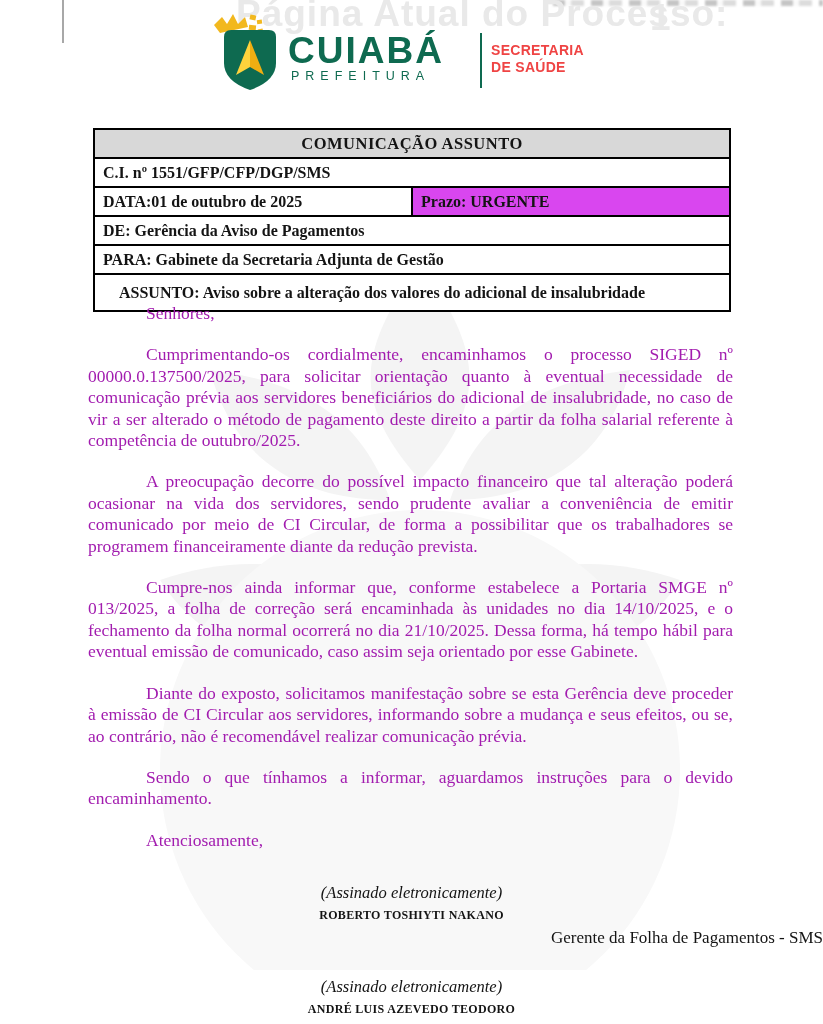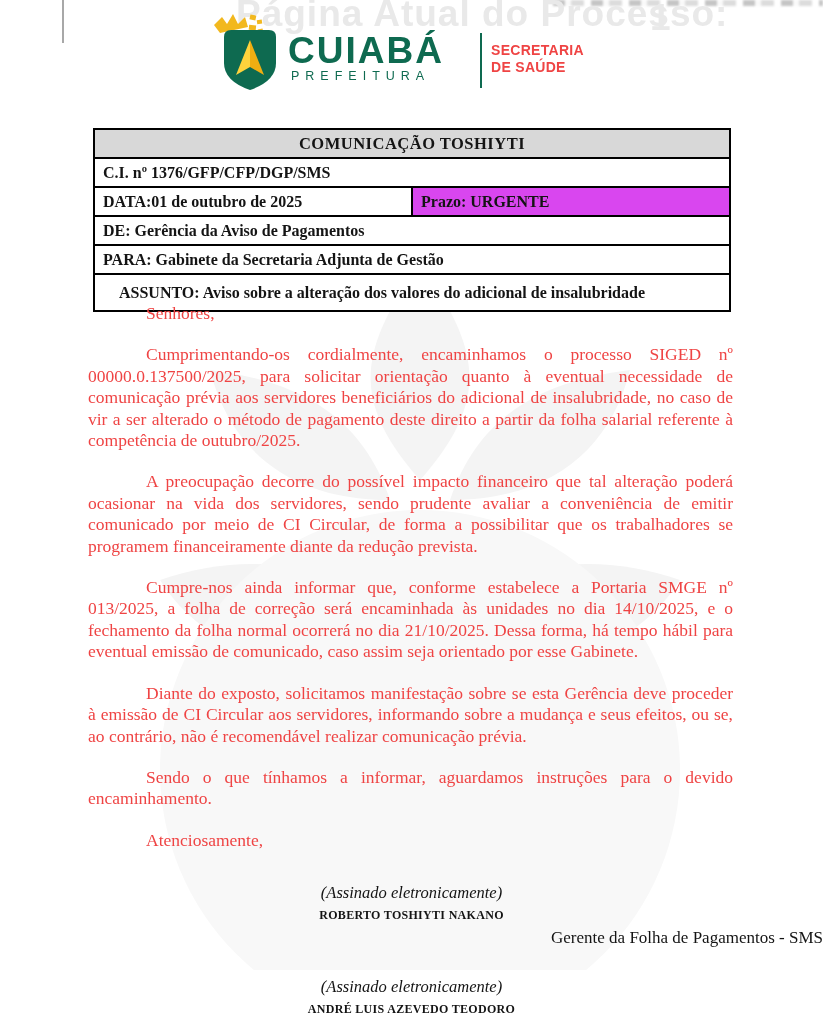--- a/index.html
+++ b/index.html
@@ -63,21 +63,21 @@
   .doc-table td.th {
     text-align:center; background:#d8d8d8; font-size:16.5px; letter-spacing:.5px;
   }
   .doc-table td.gray { background:#d946ef; }
   .doc-table td.tall { padding-top:6px; padding-bottom:6px;padding-left:24px; }
 
   
   .body-text { position:absolute; top:303px; left:88px; width:645px; z-index:2; }
   .body-text p {
     margin:0 0 20px 0; text-align:justify; text-indent:58px;
-    font-size:17.5px; line-height:21.4px; color:#ef4444;
+    font-size:17.5px; line-height:21.4px; color:#a21caf;
   }
   .body-text p.no-just { text-align:left; }
 
   
   .sig-area { position:absolute; top:858px; left:0; width:823px; text-align:center; z-index:2; }
   .sig-block { margin-bottom:27px; }
   .sig-method { font-style:italic; font-size:16.5px; line-height:22px;margin-top:24px; }
   .sig-name   { font-weight:bold; font-size:12px; line-height:23px; letter-spacing:.3px; }
   .sig-role   { font-size:17px; line-height:22px;text-align:right; }
 </style>
@@ -123,24 +123,24 @@
   <div class="logo prefeitura">PREFEITURA</div>
   <div class="logo logo-divider"></div>
   <div class="logo secretaria">
     <div>SECRETARIA</div>
     <div>DE SAÚDE</div>
   </div>
 
   <table class="doc-table">
     <tbody>
         <tr>
-      <td class="th" colspan="2">COMUNICAÇÃO TOSHIYTI</td>
+      <td class="th" colspan="2">COMUNICAÇÃO ASSUNTO</td>
     </tr>
     <tr>
-      <td colspan="2">C.I. nº 1376/GFP/CFP/DGP/SMS</td>
+      <td colspan="2">C.I. nº 1551/GFP/CFP/DGP/SMS</td>
     </tr>
     <tr>
       <td style="width:50%;">DATA:01 de outubro de 2025</td>
       <td class="gray" style="width:50%;">Prazo: URGENTE</td>
     </tr>
     <tr>
       <td colspan="2">DE: Gerência da Aviso de Pagamentos</td>
     </tr>
     <tr>
       <td colspan="2">PARA: Gabinete da Secretaria Adjunta de Gestão</td>

